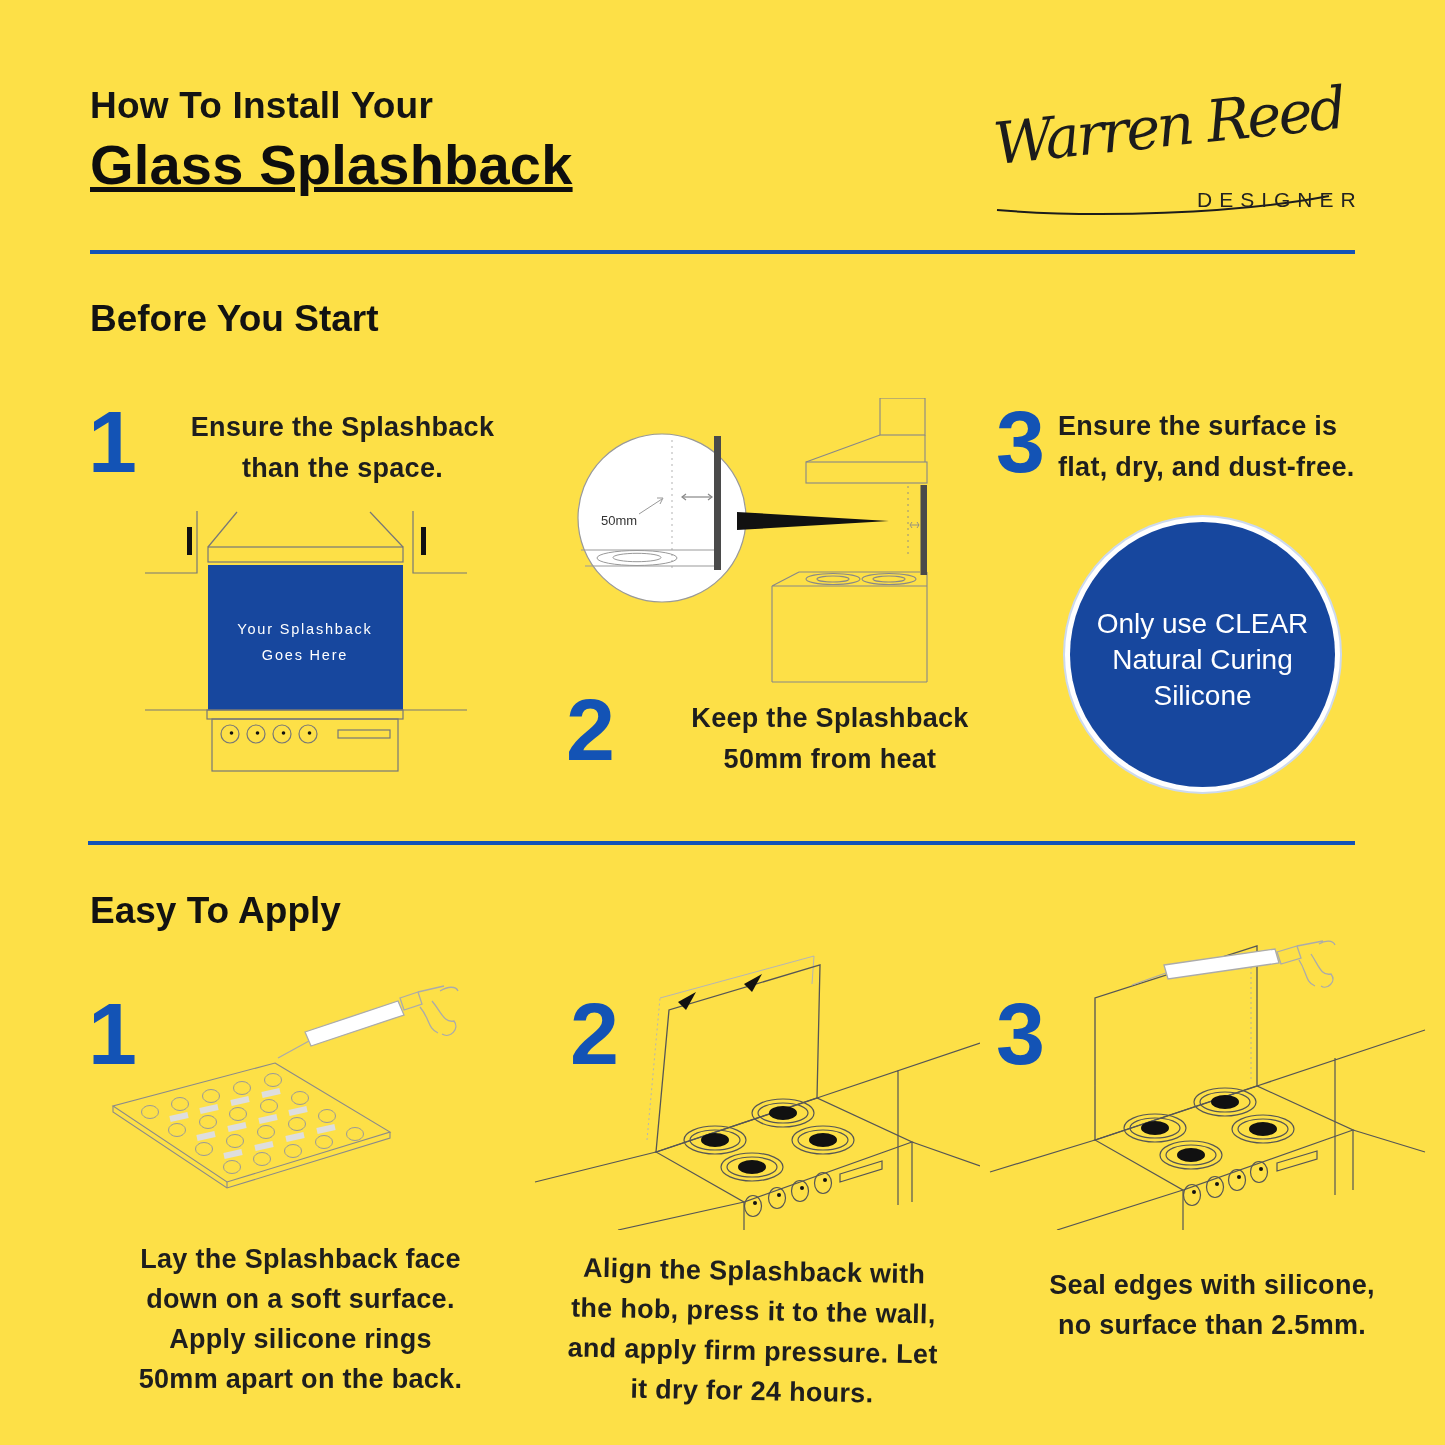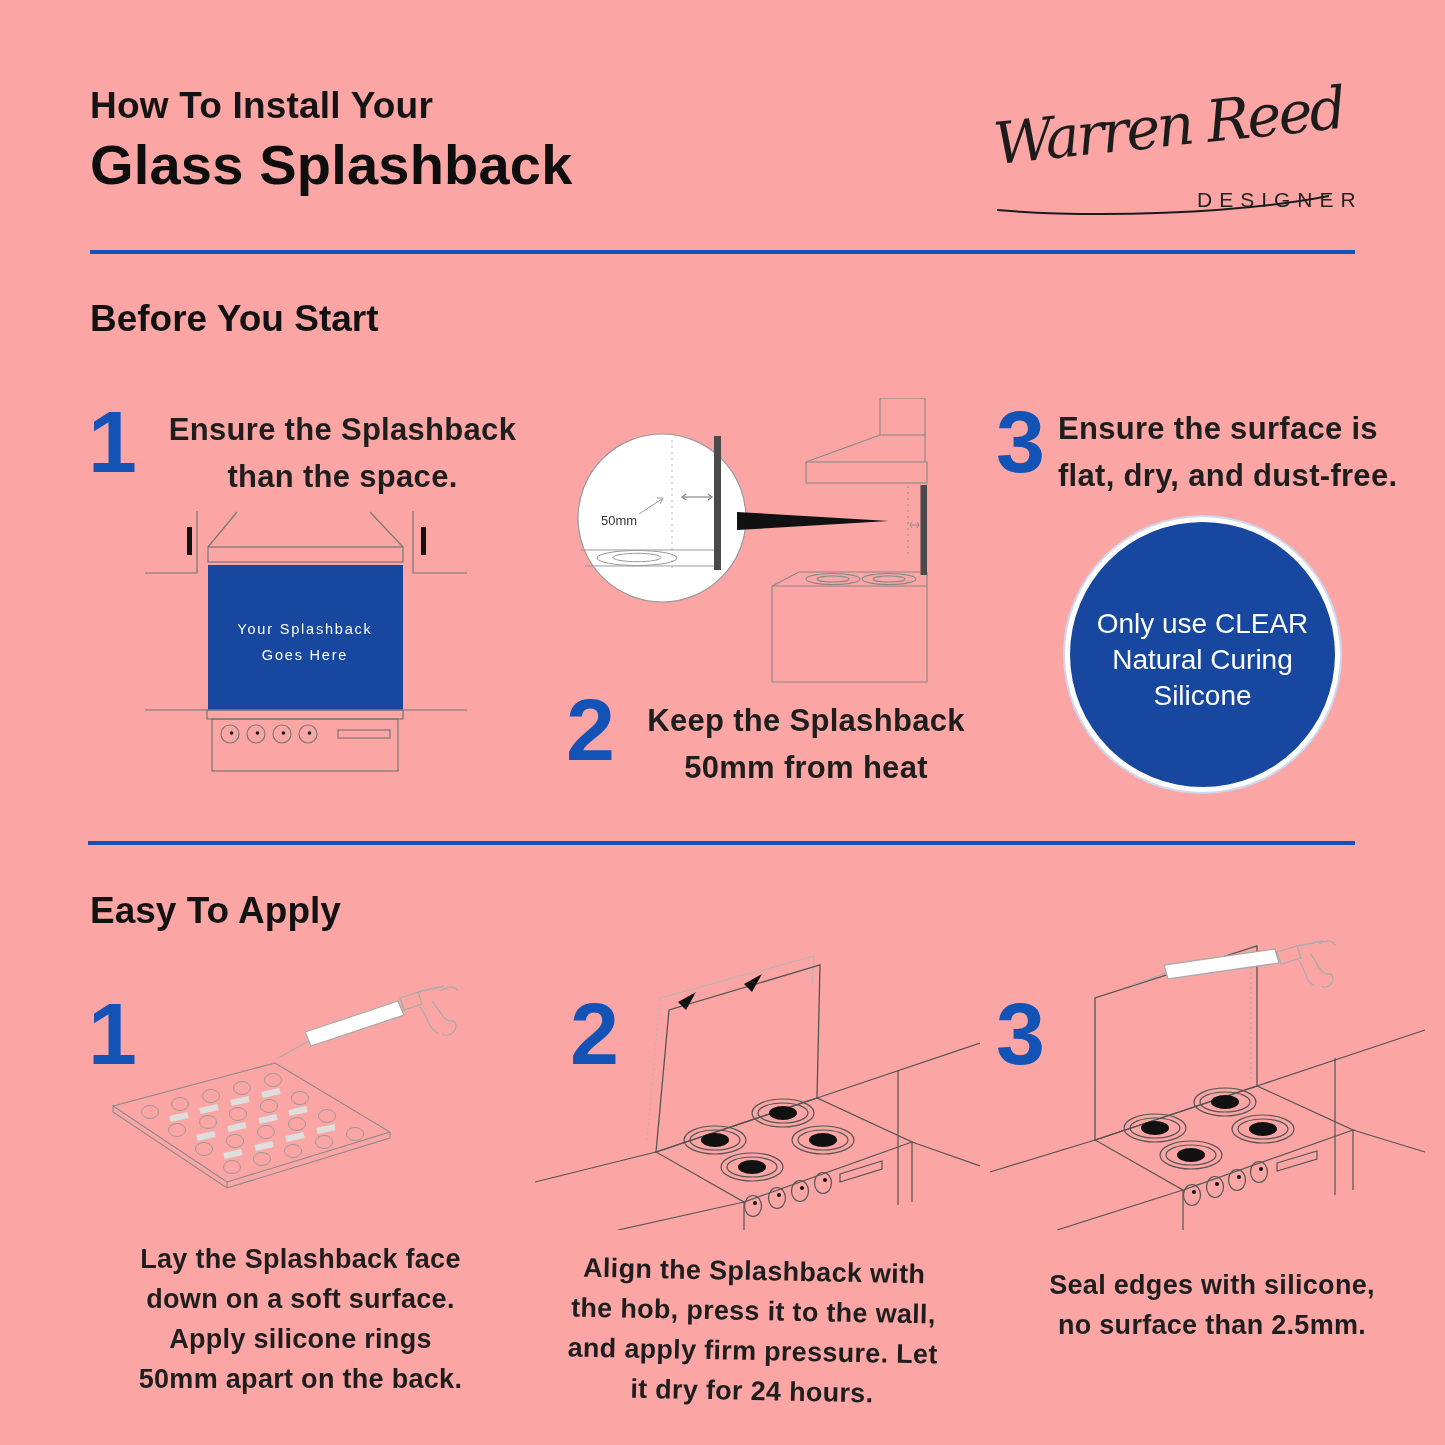--- a/index.html
+++ b/index.html
@@ -1,43 +1,43 @@
 <!DOCTYPE html>
 <html><head>
 <meta charset="utf-8">
 <style>
   html,body{margin:0;padding:0;background:#fff;}
-  .canvas{position:relative;width:1445px;height:1445px;background:#fca5a5;
+  .canvas{position:relative;width:1445px;height:1445px;background:#fde047;
           font-family:"Liberation Sans",sans-serif;overflow:hidden;color:#1a1a1a;}
   .abs{position:absolute;}
   .title1{font-size:37px;font-weight:700;color:#141414;letter-spacing:.2px;}
   .title2{font-size:56px;font-weight:700;color:#0e0e0e;letter-spacing:.2px;}
   .rule{height:3.5px;background:#1353b5;}
   .h2{font-size:37px;font-weight:700;color:#121212;}
   .stepnum{font-size:88px;font-weight:700;color:#1353b5;line-height:1;}
-  .steptext{font-size:31px;font-weight:700;color:#1e1e1e;line-height:1.5;
+  .steptext{font-size:27px;font-weight:700;color:#1e1e1e;line-height:1.5;
             text-align:center;letter-spacing:.3px;}
   .steptext.left{text-align:left;}
   .caption{font-size:27px;font-weight:700;color:#1e1e1e;line-height:1.48;
            text-align:center;letter-spacing:.3px;}
   .sig{font-family:"DejaVu Serif",serif;font-style:italic;font-size:58px;
        color:#1c1c1c;transform:rotate(-6deg);letter-spacing:-3px;white-space:nowrap;}
   .sig-sub{font-size:21px;letter-spacing:7px;color:#222;font-weight:400;}
   .note-circle{width:265px;height:265px;border-radius:50%;background:#17479e;
       box-shadow:0 0 0 5px #ffffff,0 0 0 7px #ccd9ee;color:#fff;text-align:center;
       font-size:28px;font-weight:400;line-height:1.28;padding-top:84px;box-sizing:border-box;}
   svg{display:block;}
 </style>
 </head>
 <body>
 
 <div class="canvas">
 
   <div class="abs title1" style="left:90px;top:85px;">How To Install Your</div>
-  <div class="abs title2" style="left:90px;top:132px;">Glass Splashback</div>
+  <div class="abs title2" style="left:90px;top:132px;text-decoration:underline;">Glass Splashback</div>
 
   <div class="abs" style="left:985px;top:70px;width:360px;height:160px;">
     <div class="abs sig" style="left:8px;top:22px;">Warren Reed</div>
     <svg class="abs" style="left:0;top:118px;" width="350" height="30" viewBox="0 0 350 30">
       <path d="M12,22 C110,30 250,26 344,8" stroke="#1c1c1c" stroke-width="2" fill="none"></path>
     </svg>
     <div class="abs sig-sub" style="left:212px;top:118px;">DESIGNER</div>
   </div>
 
   <div class="abs rule" style="left:90px;top:250px;width:1265px;"></div>
@@ -109,21 +109,21 @@
       <path d="M234,174 H355 M207,188 L234,174 M207,188 H362 M207,188 V284 M362,174 V284 M207,284 H362"></path>
       <ellipse cx="268" cy="181" rx="27" ry="5.5"></ellipse>
       <ellipse cx="268" cy="181" rx="16" ry="3"></ellipse>
       <ellipse cx="324" cy="181" rx="27" ry="5.5"></ellipse>
       <ellipse cx="324" cy="181" rx="16" ry="3"></ellipse>
     </g>
     <rect x="355.5" y="87" width="6.5" height="90" fill="#4a4a4a"></rect>
   </svg>
 
   <div class="abs stepnum" style="left:566px;top:686px;">2</div>
-  <div class="abs steptext" style="left:636px;top:698px;width:340px;">
+  <div class="abs steptext" style="left:660px;top:698px;width:340px;">
     <div>Keep the Splashback</div>
     <div>50mm from heat</div>
   </div>
 
   <div class="abs stepnum" style="left:996px;top:398px;">3</div>
   <div class="abs steptext left" style="left:1058px;top:406px;width:380px;">
     <div>Ensure the surface is</div>
     <div>flat, dry, and dust-free.</div>
   </div>
 

